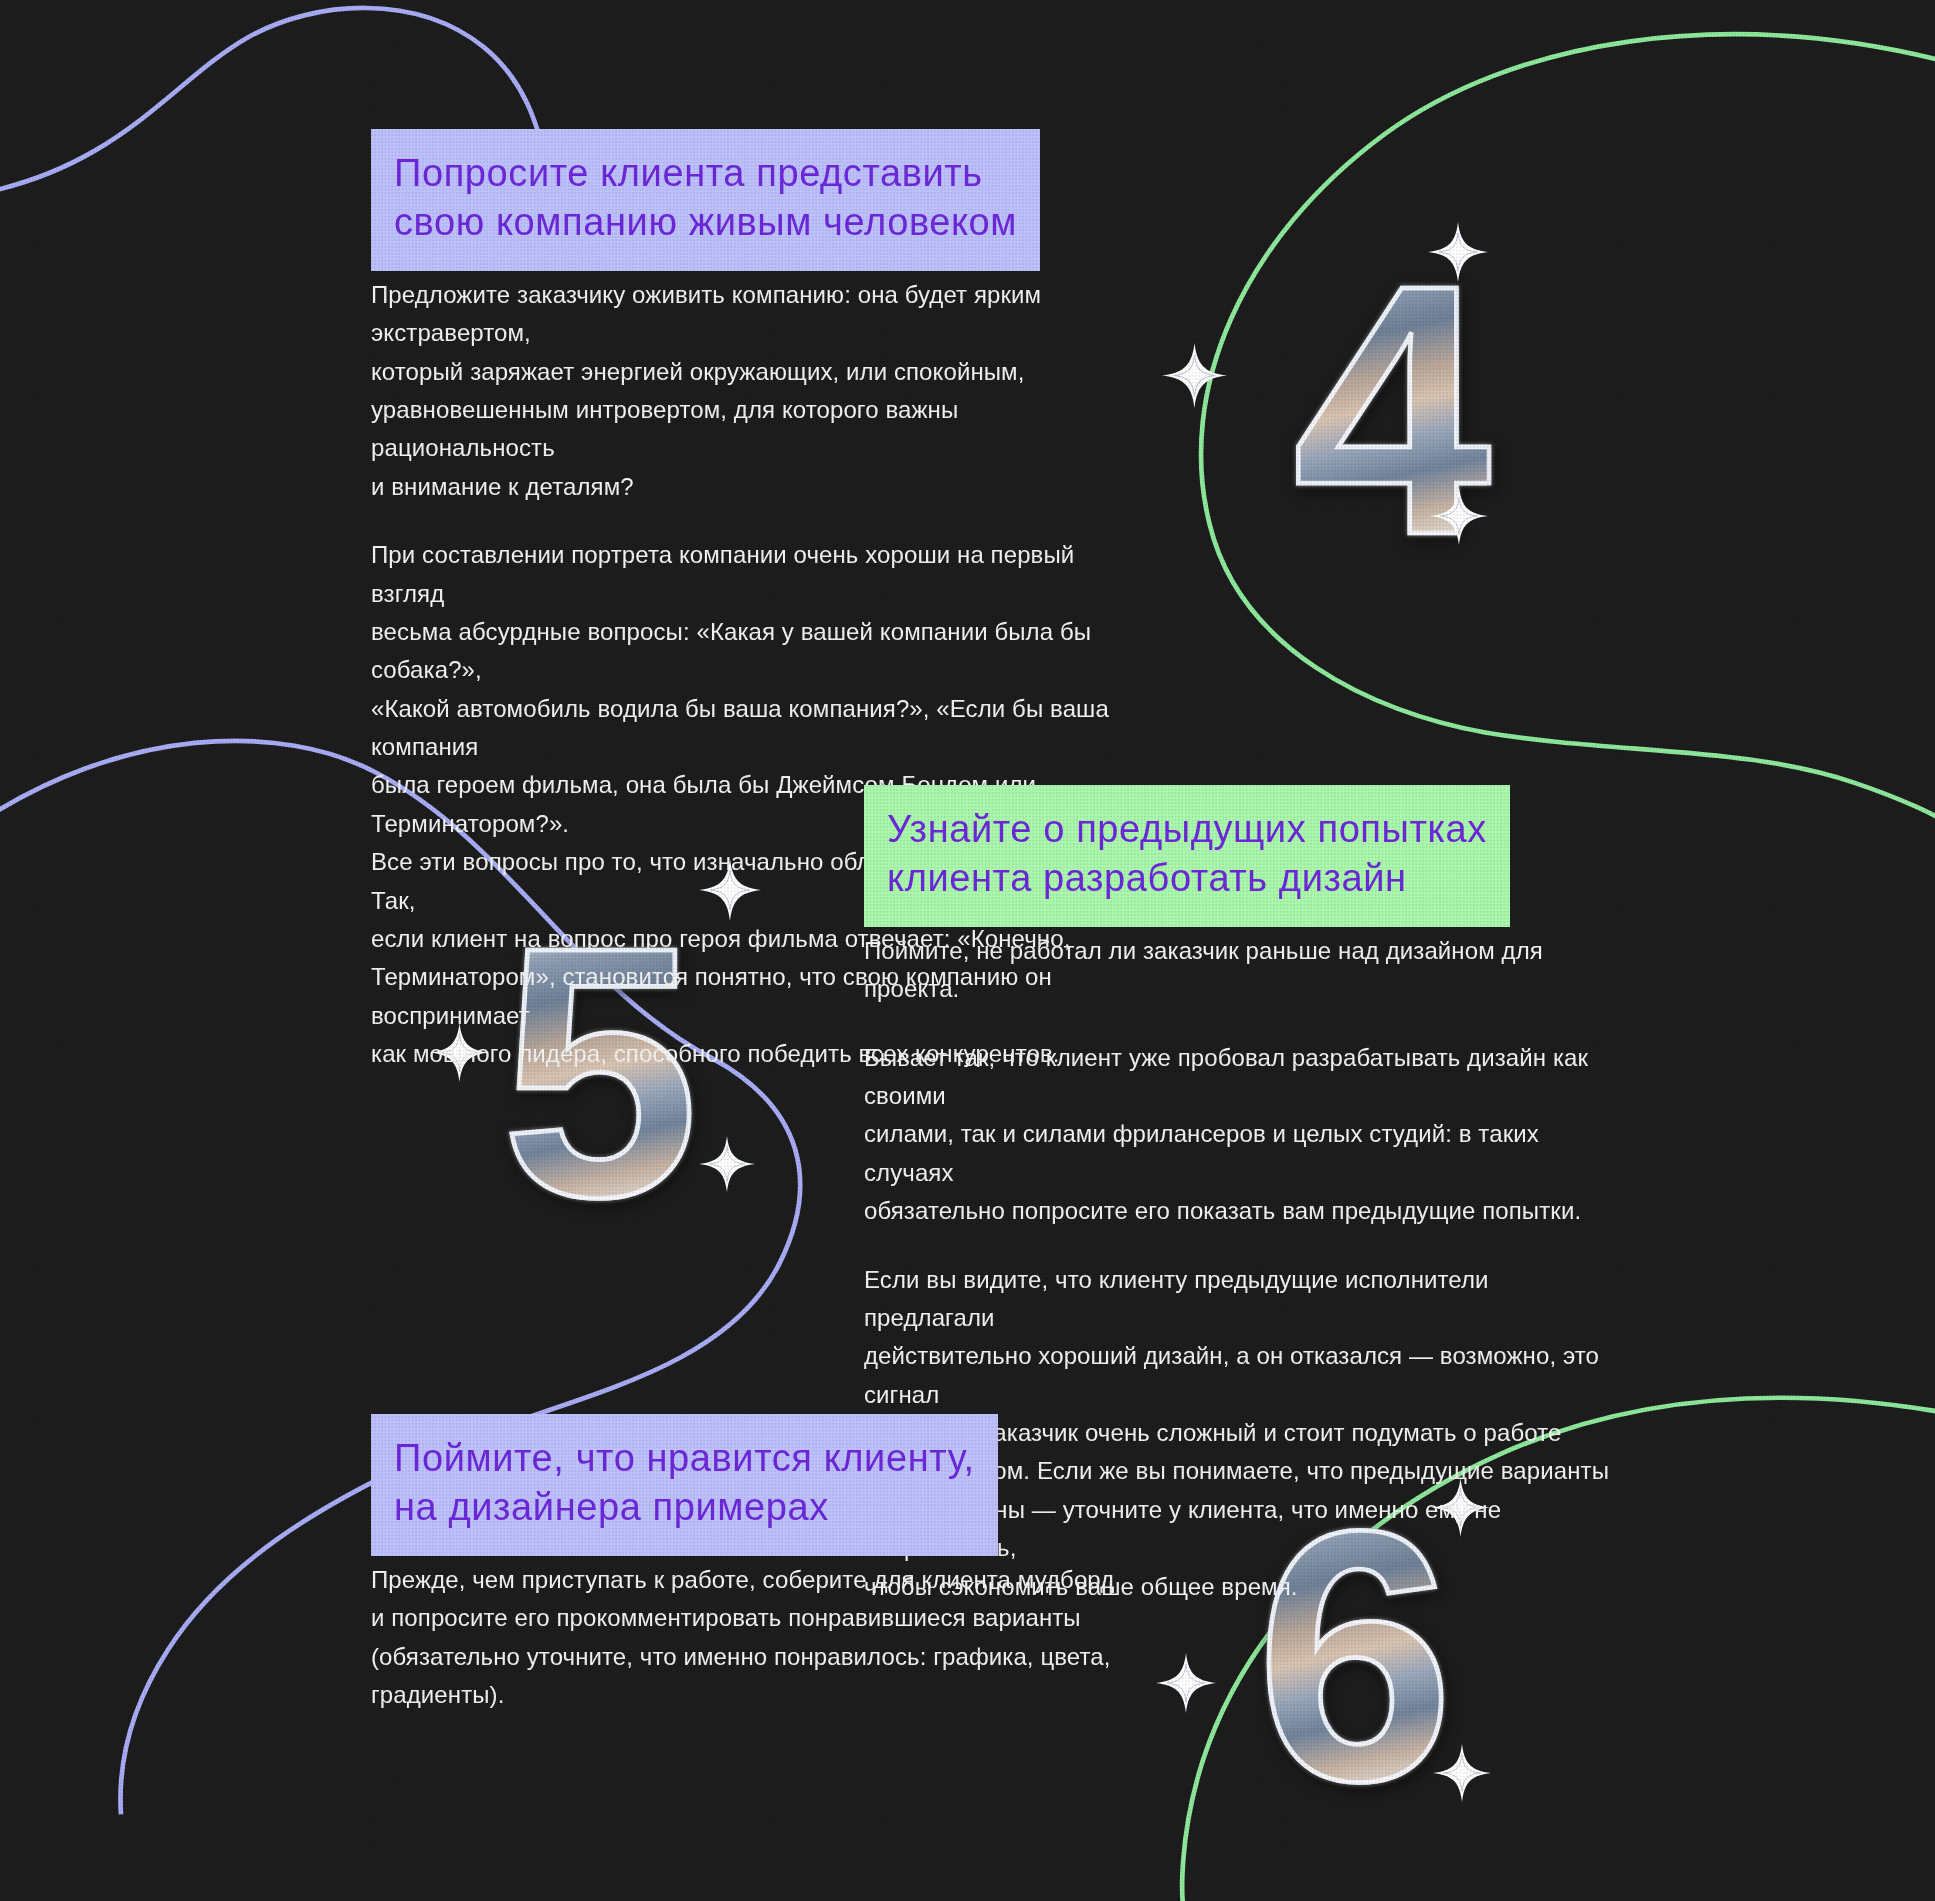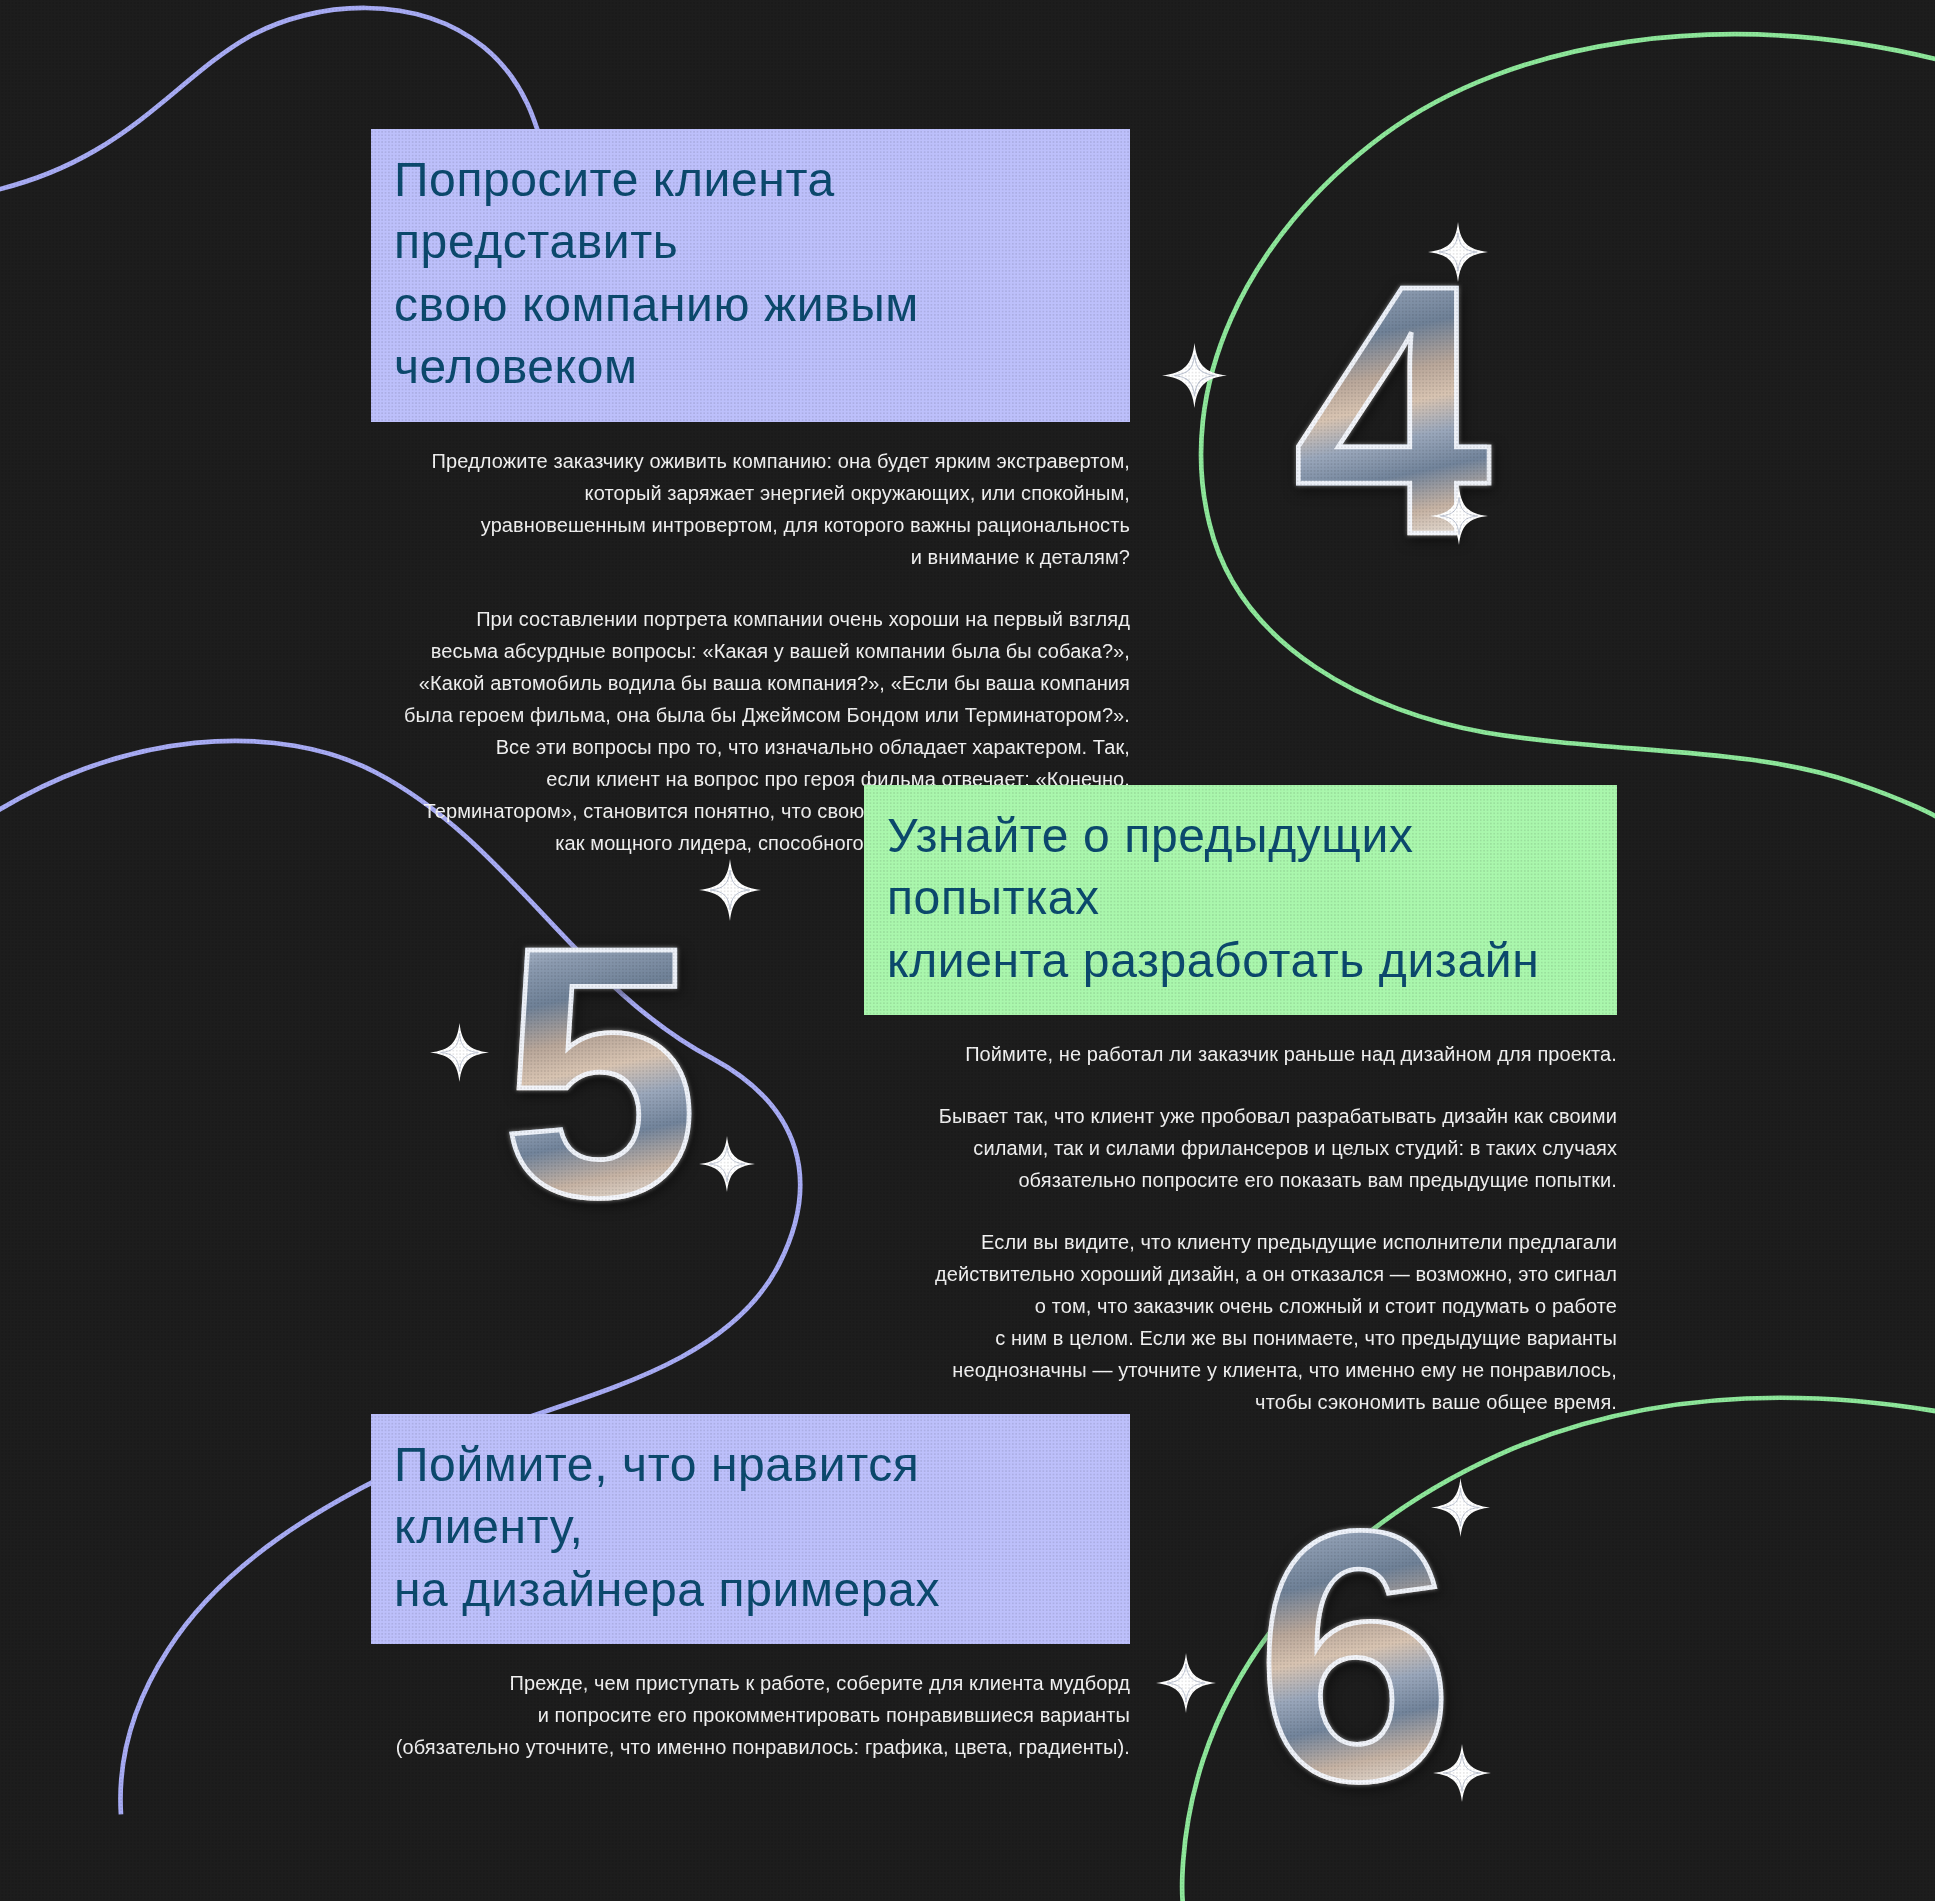--- a/index.html
+++ b/index.html
@@ -42,39 +42,38 @@
 
   
   .section {
     position: absolute;
     z-index: 4;
   }
 
   .heading {
     display: inline-block;
     padding: 20px 23px 23px 23px;
-    color: #0c4a6e;
-    font-size: 48px;
+    color: #6d28d9;
+    font-size: 38px;
     line-height: 1.30;
     font-weight: 500;
     letter-spacing: 0.6px;
     white-space: pre-line;
     font-stretch: condensed;
   }
   .heading.purple { background: #bdc0fb; }
   .heading.green  { background: #aaf7ad; }
 
   .body {
-    margin-top: 23px;
+    margin-top: 5px;
     color: #f2f2f2;
-    font-size: 20px;
+    font-size: 24px;
     line-height: 1.60;
     font-weight: 400;
     letter-spacing: 0.1px;
-    text-align: right;
   }
   .body p {
     margin: 0 0 30px 0;
     white-space: pre-line;
   }
   .body p:last-child { margin-bottom: 0; }
 
   
   .numeral {
     position: absolute;

